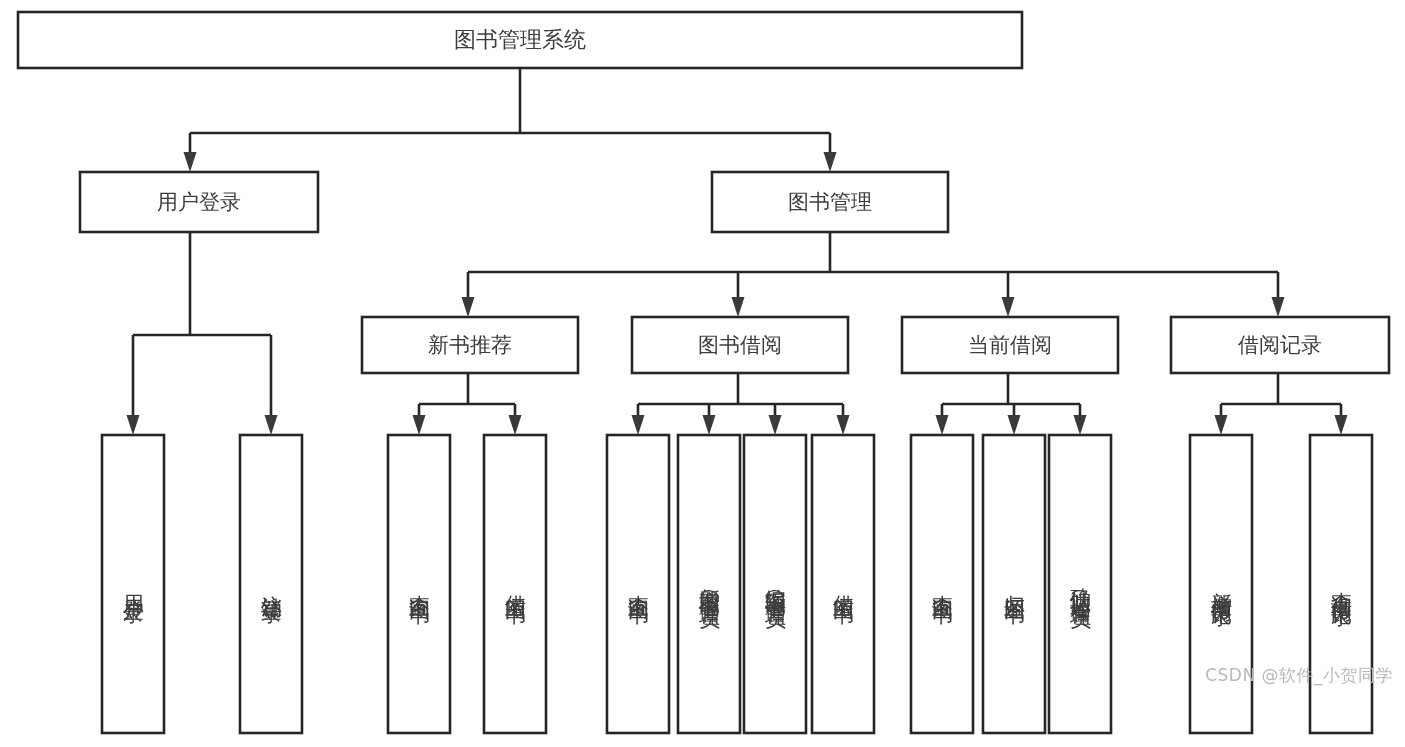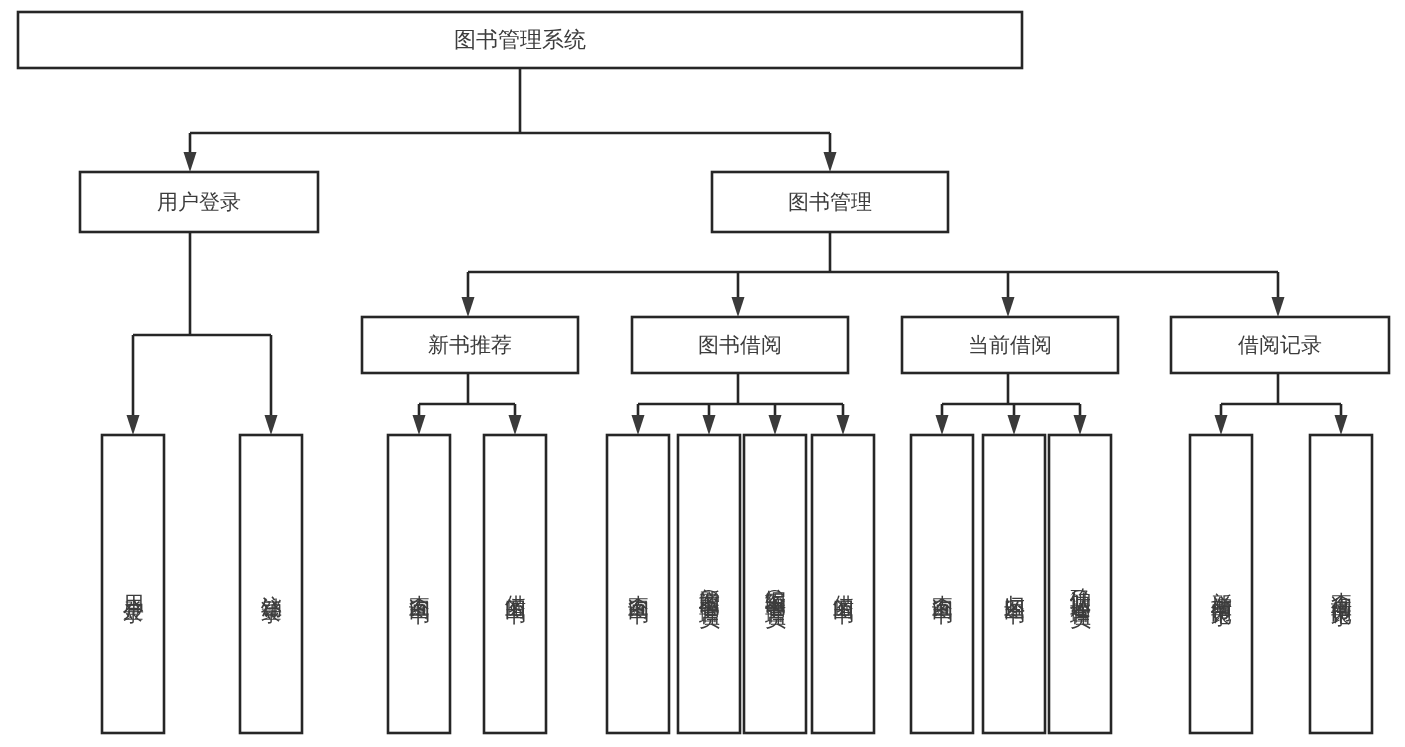--- a/index.html
+++ b/index.html
@@ -236,13 +236,14 @@
       <div class="leaf-label-v" style="left: 678px; top: 435px; width: 62px; height: 298px; display: flex; align-items: center; justify-content: center;">新增图书（管理员）</div>
       <div class="leaf-label-v" style="left: 744px; top: 435px; width: 62px; height: 298px; display: flex; align-items: center; justify-content: center;">编辑图书（管理员）</div>
       <div class="leaf-label-v" style="left: 812px; top: 435px; width: 62px; height: 298px; display: flex; align-items: center; justify-content: center;">借阅图书</div>
       <div class="leaf-label-v" style="left: 911px; top: 435px; width: 62px; height: 298px; display: flex; align-items: center; justify-content: center;">查询图书</div>
       <div class="leaf-label-v" style="left: 983px; top: 435px; width: 62px; height: 298px; display: flex; align-items: center; justify-content: center;">归还图书</div>
       <div class="leaf-label-v" style="left: 1049px; top: 435px; width: 62px; height: 298px; display: flex; align-items: center; justify-content: center;">确认归还（管理员）</div>
       <div class="leaf-label-v" style="left: 1190px; top: 435px; width: 62px; height: 298px; display: flex; align-items: center; justify-content: center;">新增借阅记录</div>
       <div class="leaf-label-v" style="left: 1310px; top: 435px; width: 62px; height: 298px; display: flex; align-items: center; justify-content: center;">查询借阅记录</div>
     </div>
 
+  <div class="watermark">CSDN @软件_小贺同学</div>
 </div>
 
 </body></html>

